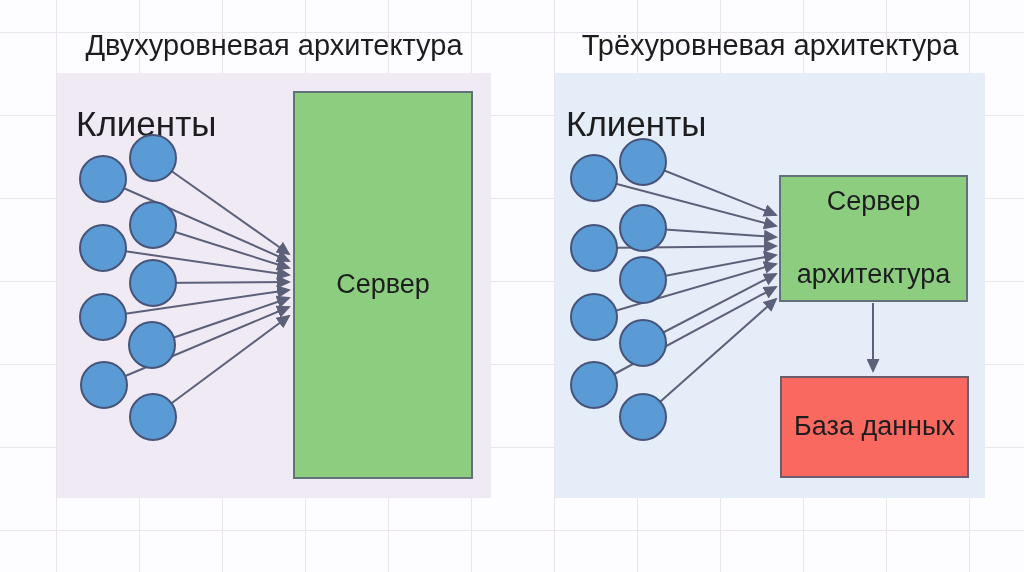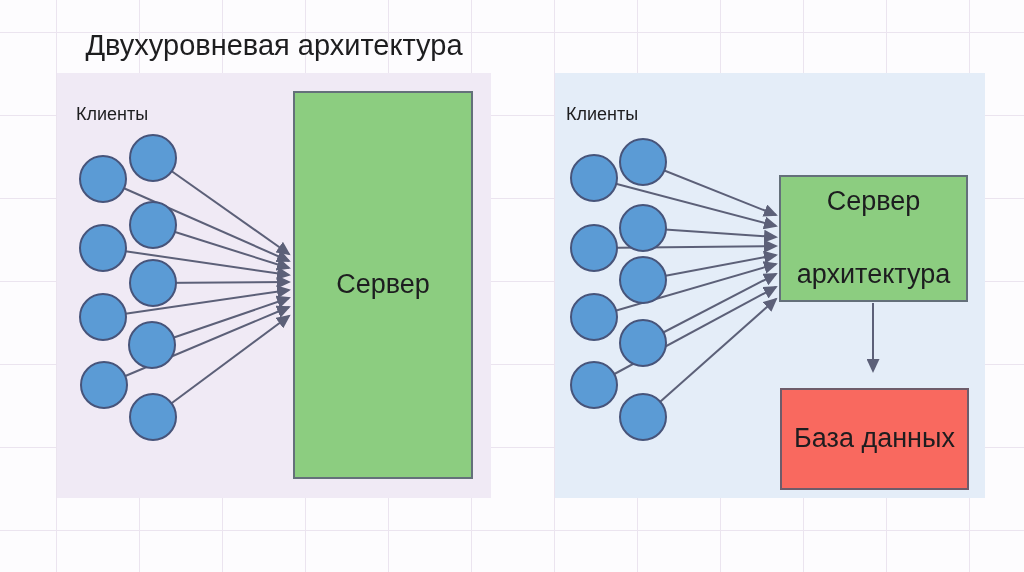--- a/index.html
+++ b/index.html
@@ -19,43 +19,44 @@
   }
   .panel{position:absolute;z-index:1;}
   .panel-left{left:57px;top:73px;width:434px;height:425px;background:var(--panel-left,#f0eaf5);}
   .panel-right{left:555px;top:73px;width:430px;height:425px;background:var(--panel-right,#e4edf8);}
   .title{
     position:absolute;top:30px;z-index:3;
     font-size:29px;line-height:1.1;text-align:center;white-space:nowrap;
   }
   .title-left{left:57px;width:434px;}
   .title-right{left:555px;width:430px;}
-  .clients-label{position:absolute;z-index:3;font-size:18px;}
+  .clients-label{position:absolute;z-index:3;font-size:35px;}
   .clients-left{left:76px;top:104px;}
   .clients-right{left:566px;top:104px;}
   .box{
     position:absolute;z-index:2;box-sizing:border-box;
     display:flex;flex-direction:column;align-items:center;justify-content:center;
     font-size:27px;line-height:1.18;text-align:center;
     border:2px solid #606672;
     gap:41px;
   }
   .box-green{background:var(--server-fill,#8ccd80);border-color:var(--server-stroke,#64707a);}
-  .box-red{background:var(--database-fill,#f9695f);border-color:var(--database-stroke,#6e5c6a);margin-top:12px;}
+  .box-red{background:var(--database-fill,#f9695f);border-color:var(--database-stroke,#6e5c6a);}
   .box-server-db{left:293px;top:91px;width:180px;height:388px;}
   .box-app-server{left:779px;top:175px;width:189px;height:127px;}
   .box-database{left:780px;top:376px;width:189px;height:102px;}
   #net{position:absolute;left:0;top:0;z-index:4;pointer-events:none;}
 </style>
 </head>
 <body>
 
 <div class="stage">
 
   <div class="title title-left">Двухуровневая архитектура</div>
+  <div class="title title-right">Трёхуровневая архитектура</div>
 
   <div class="panel panel-left"></div>
   <div class="panel panel-right"></div>
 
   <div class="clients-label clients-left">Клиенты</div>
   <div class="clients-label clients-right">Клиенты</div>
 
   <div class="box box-green box-server-db">
     <div>Сервер</div>
   </div>

